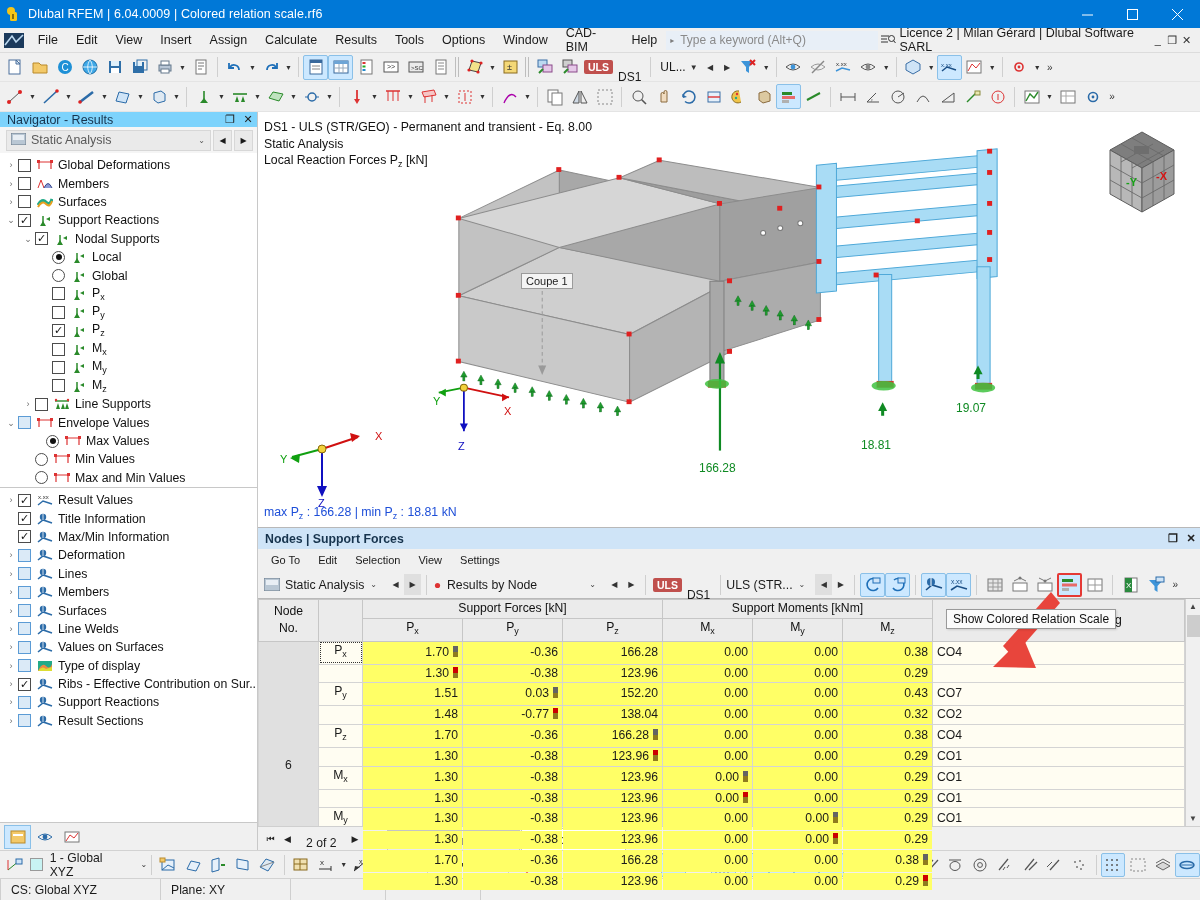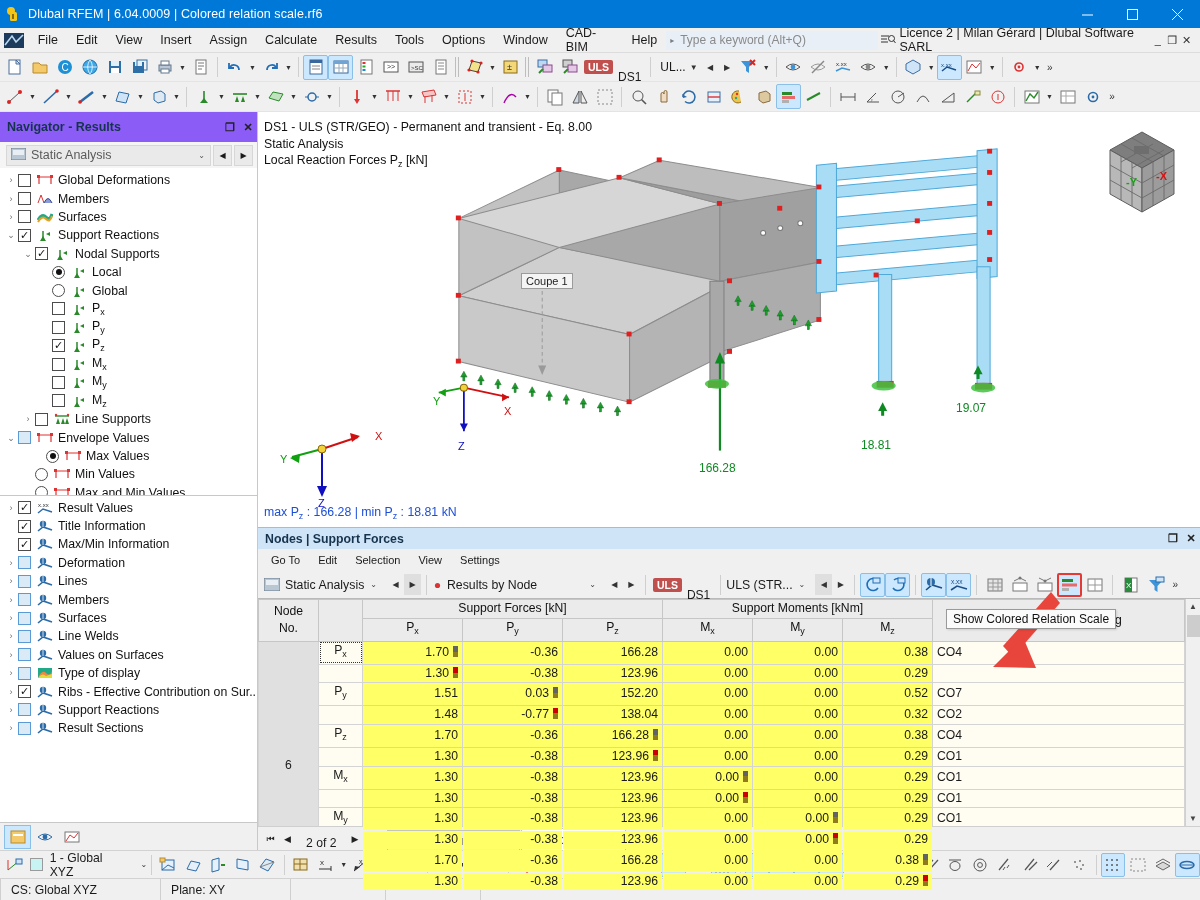--- a/index.html
+++ b/index.html
@@ -57,22 +57,22 @@
   .tb-arrowbtn { width:16px;height:21px;display:flex;align-items:center;justify-content:center;font-size:8px;color:#333;}
   .tb-navbtn { width:17px;height:21px;display:flex;align-items:center;justify-content:center;font-size:8px;color:#333;border:1px solid transparent;}
   .tb-more { width:14px;height:25px;display:flex;align-items:center;justify-content:center;font-size:10px;color:#333;}
 
   
   .body-row { flex: 1; display: flex; min-height: 0; }
 
   
   .navigator { width: 258px; background: #f5f5f5; display: flex; flex-direction: column;
                border-right: 1px solid #c8c8c8; flex: none; }
-  .nav-header { height: 30px; background: #8b5cf6; display:flex; align-items:center;
-                font-weight: bold; font-size: 12.5px; padding-left: 7px; color:#16334d; }
+  .nav-header { height: 15px; background: #7dd3fc; display:flex; align-items:center;
+                font-weight: normal; font-size: 12.5px; padding-left: 7px; color:#16334d; }
   .nav-header .spacer{flex:1;}
   .nav-hbtn { width:18px;height:20px;display:flex;align-items:center;justify-content:center;font-size:11px;color:#222;}
   .nav-combo-row { height: 26px; background:#f5f5f5; display:flex; align-items:center; padding: 2px 4px 2px 6px; }
   .nav-combo { flex:1; height: 21px; background:#eaeaea; border:1px solid #d7d7d7; display:flex; align-items:center;
                font-size:12.5px; color:#5a5a5a; padding-left:4px; }
   .nav-combo .cb-caret{ margin-left:auto; font-size:8px; padding-right:5px; color:#555;}
   .nav-nav { width:19px;height:21px;background:#eaeaea;border:1px solid #d7d7d7;display:flex;align-items:center;justify-content:center;font-size:8px;margin-left:2px;}
   .nav-tree { flex:1; overflow:hidden; background:#fff; padding-top:3px; }
   .nav-tree.lower { border-top:1px solid #c8c8c8; }
   .trow { height:18.4px; display:flex; align-items:center; font-size:12.3px; white-space:nowrap; }
@@ -1546,21 +1546,21 @@
                   <td class="cell-num">0.29</td>
                   <td class="cell-load"></td>
                 </tr>
                 <tr>
                   <td class="cell-rowhdr">P<sub>y</sub></td>
                   <td class="cell-num">1.51</td>
                   <td class="cell-num">0.03<span class="marker"></span></td>
                   <td class="cell-num">152.20</td>
                   <td class="cell-num">0.00</td>
                   <td class="cell-num">0.00</td>
-                  <td class="cell-num">0.52</td>
+                  <td class="cell-num">0.43</td>
                   <td class="cell-load">CO7</td>
                 </tr>
                 <tr>
                   <td class="cell-blank"></td>
                   <td class="cell-num">1.48</td>
                   <td class="cell-num">-0.77<span class="marker red"></span></td>
                   <td class="cell-num">138.04</td>
                   <td class="cell-num">0.00</td>
                   <td class="cell-num">0.00</td>
                   <td class="cell-num">0.32</td>

